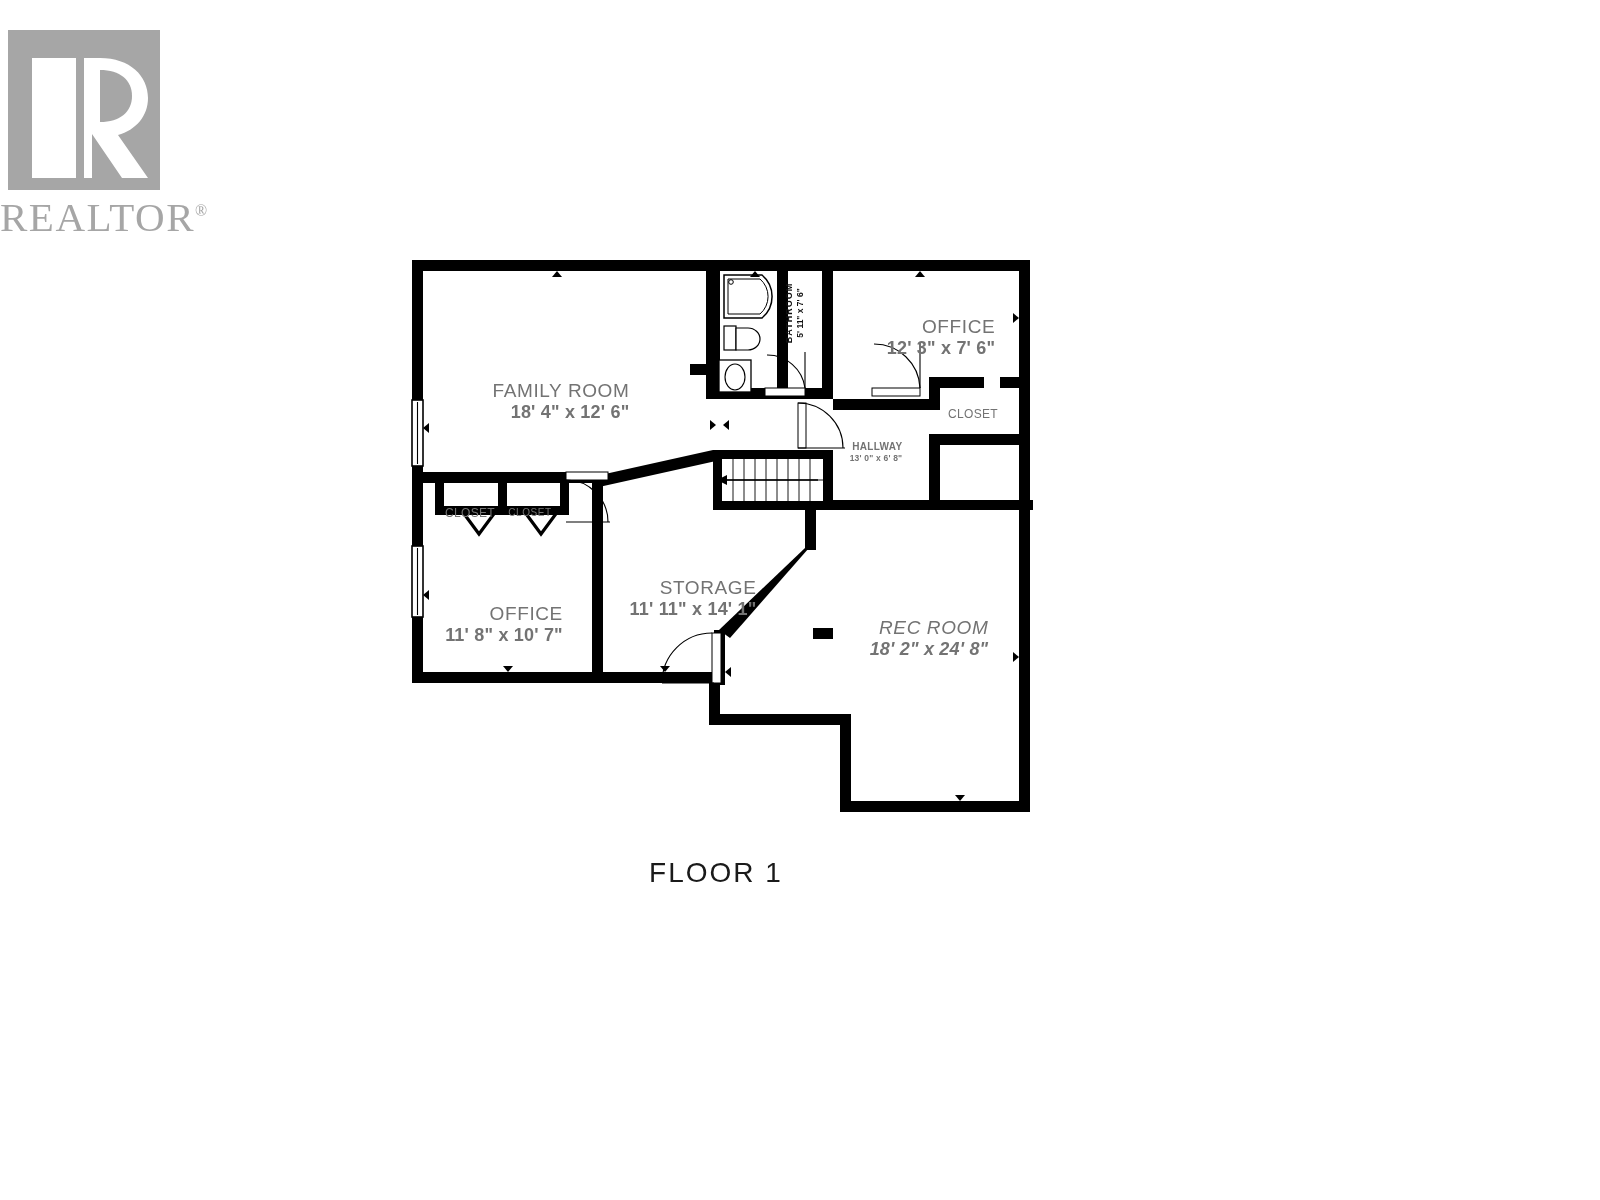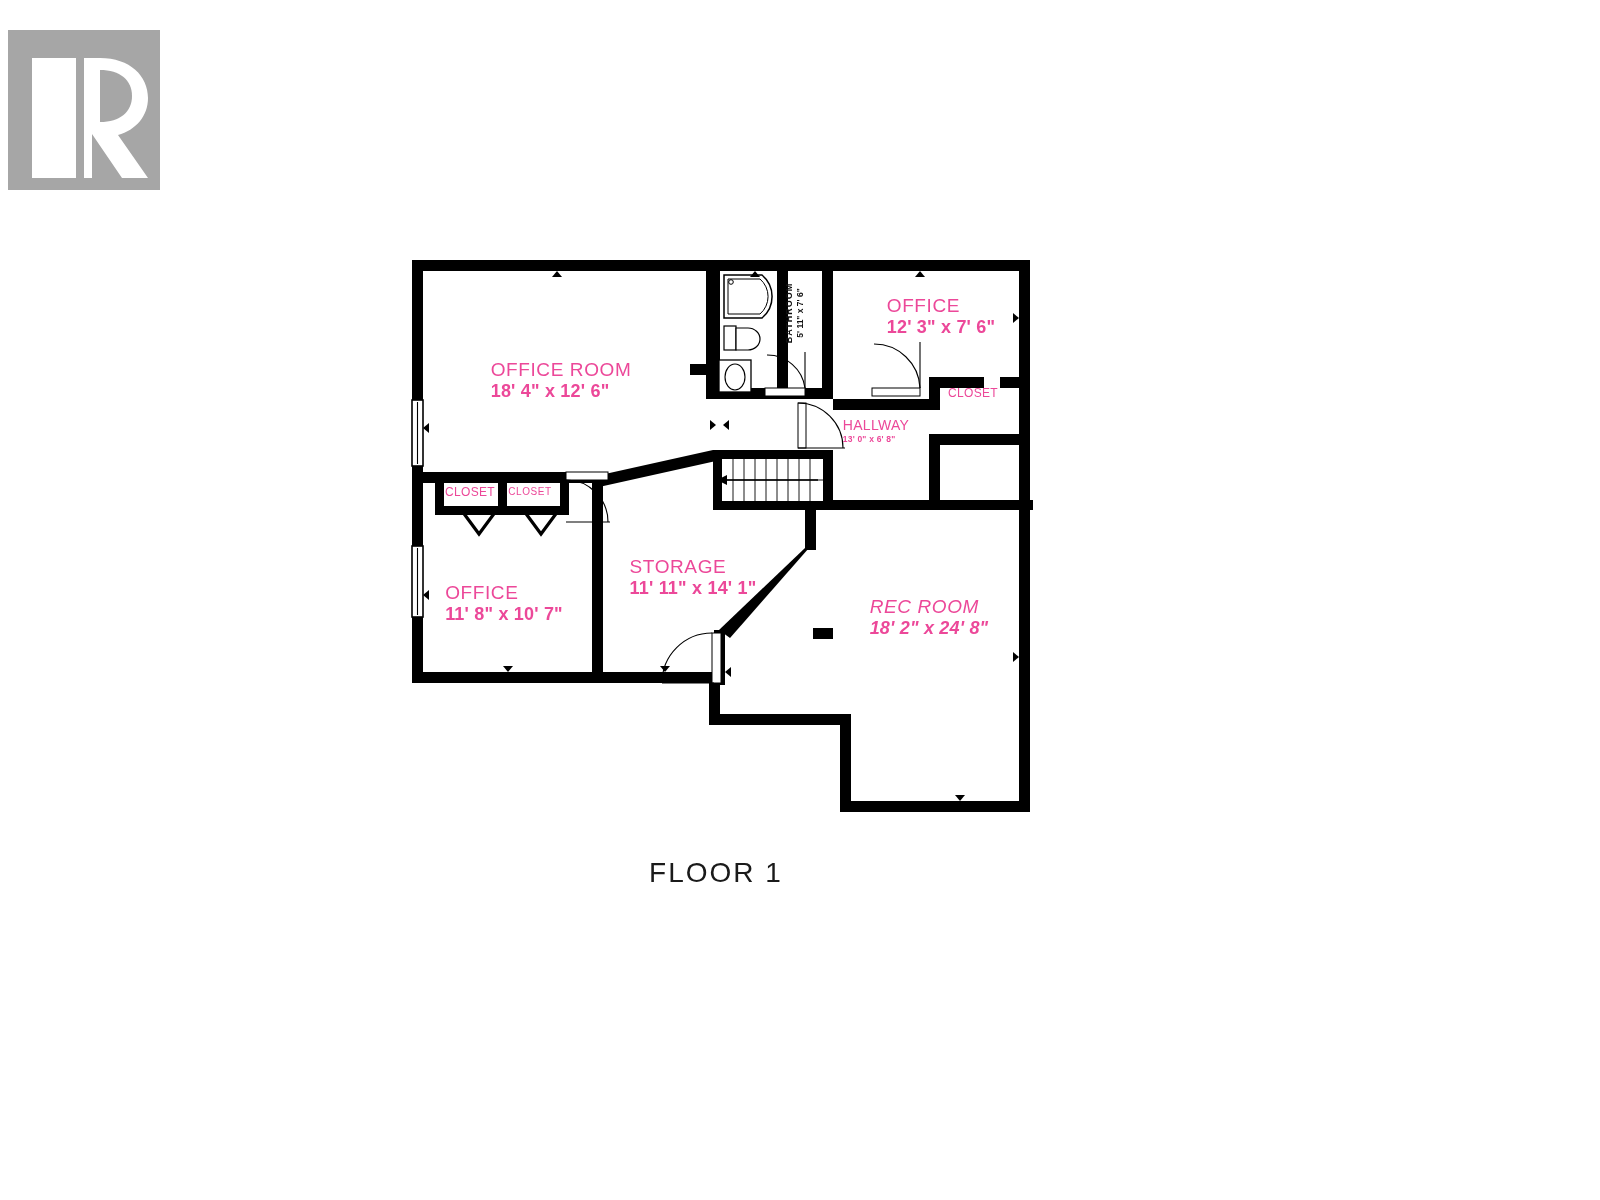--- a/index.html
+++ b/index.html
@@ -57,42 +57,43 @@
   #plan-canvas {
     position: absolute;
     left: 0;
     top: 0;
     width: 1600px;
     height: 1200px;
   }
   
   .room-label {
     position: absolute;
-    text-align: left;
-    color: #ec4899;
+    text-align: right;
+    color: #737373;
     font-family: "Liberation Sans", sans-serif;
     line-height: 1.22;
     white-space: nowrap;
     transform: translate(-50%, -50%);
     pointer-events: none;
+    margin-top: 21px;
   }
   .room-label .nm {
     display: block;
     font-weight: 500;
     letter-spacing: 0.6px;
   }
   .room-label .dim {
     display: block;
     font-weight: bold;
     letter-spacing: 0.2px;
   }
   .lbl-lg .nm { font-size: 19px; }
   .lbl-lg .dim { font-size: 18px; }
   .lbl-sm .nm { font-size: 12px; letter-spacing: 0.3px; }
-  .lbl-xs .nm { font-size: 14px; font-weight: normal; letter-spacing: 0.3px; }
+  .lbl-xs .nm { font-size: 10px; font-weight: bold; letter-spacing: 0.3px; }
   .lbl-xs .dim { font-size: 8.5px; font-weight: bold; }
   .rot-label {
     position: absolute;
     transform: translate(-50%, -50%) rotate(-90deg);
     text-align: center;
     white-space: nowrap;
     color: #111111;
     line-height: 1.25;
   }
   .rot-label .nm { display:block; font-size: 9px; font-weight: bold; letter-spacing: 1px; }
@@ -115,20 +116,21 @@
 <div id="floorplan-page">
 
   <div id="realtor-logo">
     <svg class="mark" viewBox="0 0 152 160">
       <rect x="0" y="0" width="152" height="160" fill="#a6a6a6"></rect>
       <path d="M24 28 H68 V148 H24 Z" fill="#ffffff"></path>
       <path d="M76 28 H92 C122 28 140 46 140 68 C140 86 128 100 110 105
                L140 148 H114 L84 104 V148 H76 Z" fill="#ffffff"></path>
       <path d="M92 40 V92 C112 92 124 82 124 66 C124 50 112 40 92 40 Z" fill="#a6a6a6"></path>
     </svg>
+    <div class="wordmark"><span>REALTOR</span><span class="reg">®</span></div>
   </div>
 
   <svg id="plan-canvas" viewBox="0 0 1600 1200">
 
     <defs>
       <g id="arrow-up">
           <path d="M-5,3 L5,3 L0,-4 Z" fill="#000"></path>
         </g>
     </defs>
 
@@ -323,21 +325,21 @@
       <polygon points="890,510 895,504 885,504"></polygon>
       <polygon points="603,540 597,545 597,535"></polygon>
       <polygon points="603,623 597,628 597,618"></polygon>
       <polygon points="816,528 810,533 810,523"></polygon>
       <polygon points="725,672 731,677 731,667"></polygon>
       <polygon points="938,390 943,384 933,384"></polygon>
     </g>
   </svg>
 
   <div class="room-label lbl-lg" style="left:561px; top:381px;">
-    <span class="nm">OFFICE ROOM</span>
+    <span class="nm">FAMILY ROOM</span>
     <span class="dim">18' 4" x 12' 6"</span>
   </div>
 
   <div class="rot-label" style="left:795px; top:313px;">
     <span class="nm">BATHROOM</span>
     <span class="dim">5' 11" x 7' 6"</span>
   </div>
 
   <div class="room-label lbl-lg" style="left:941px; top:317px;">
     <span class="nm">OFFICE</span>

